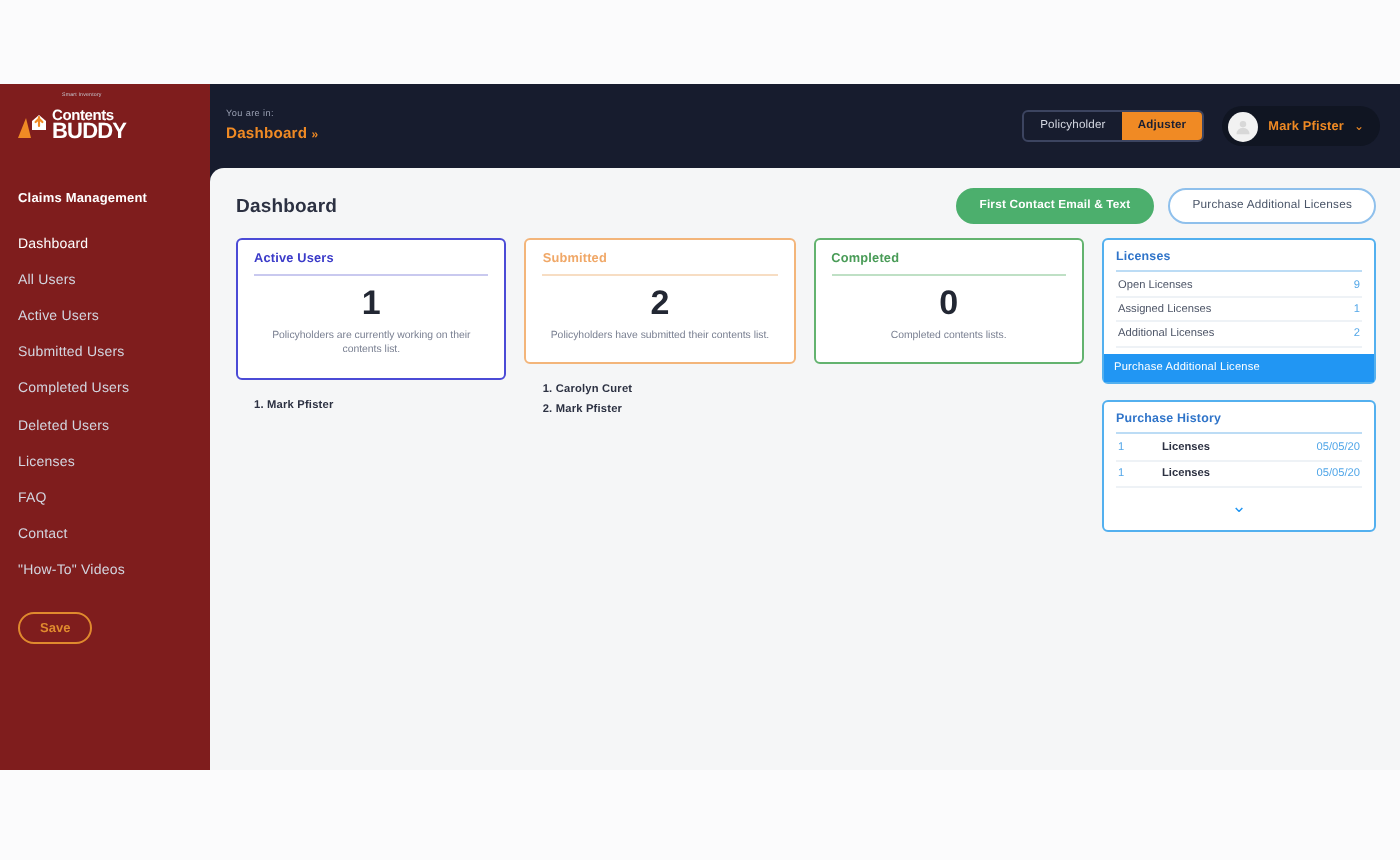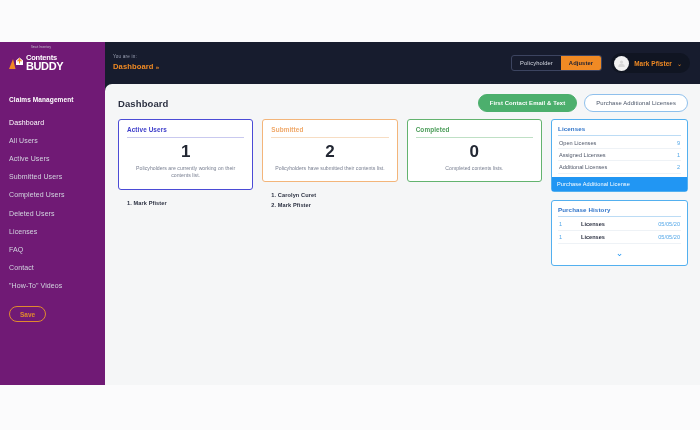--- a/index.html
+++ b/index.html
@@ -11,21 +11,21 @@
   }
   .app {
     position: absolute; left: 0; top: 42px;
     width: 700px; height: 343px;
     display: flex;
   }
 
   
   .sidebar {
     width: 105px; height: 343px;
-    background: #701a75;
+    background: #7f1d1d;
     display: flex; flex-direction: column;
     flex: 0 0 105px;
   }
   .logo-wrap {
     height: 42px; display: flex; align-items: center;
     padding: 0 6px 0 8px;
   }
   .logo { display: flex; align-items: flex-end; gap: 1px; }
   .logo-mark { width: 17px; height: 17px; position: relative; }
   .logo-text { display: flex; flex-direction: column; line-height: 1; }

